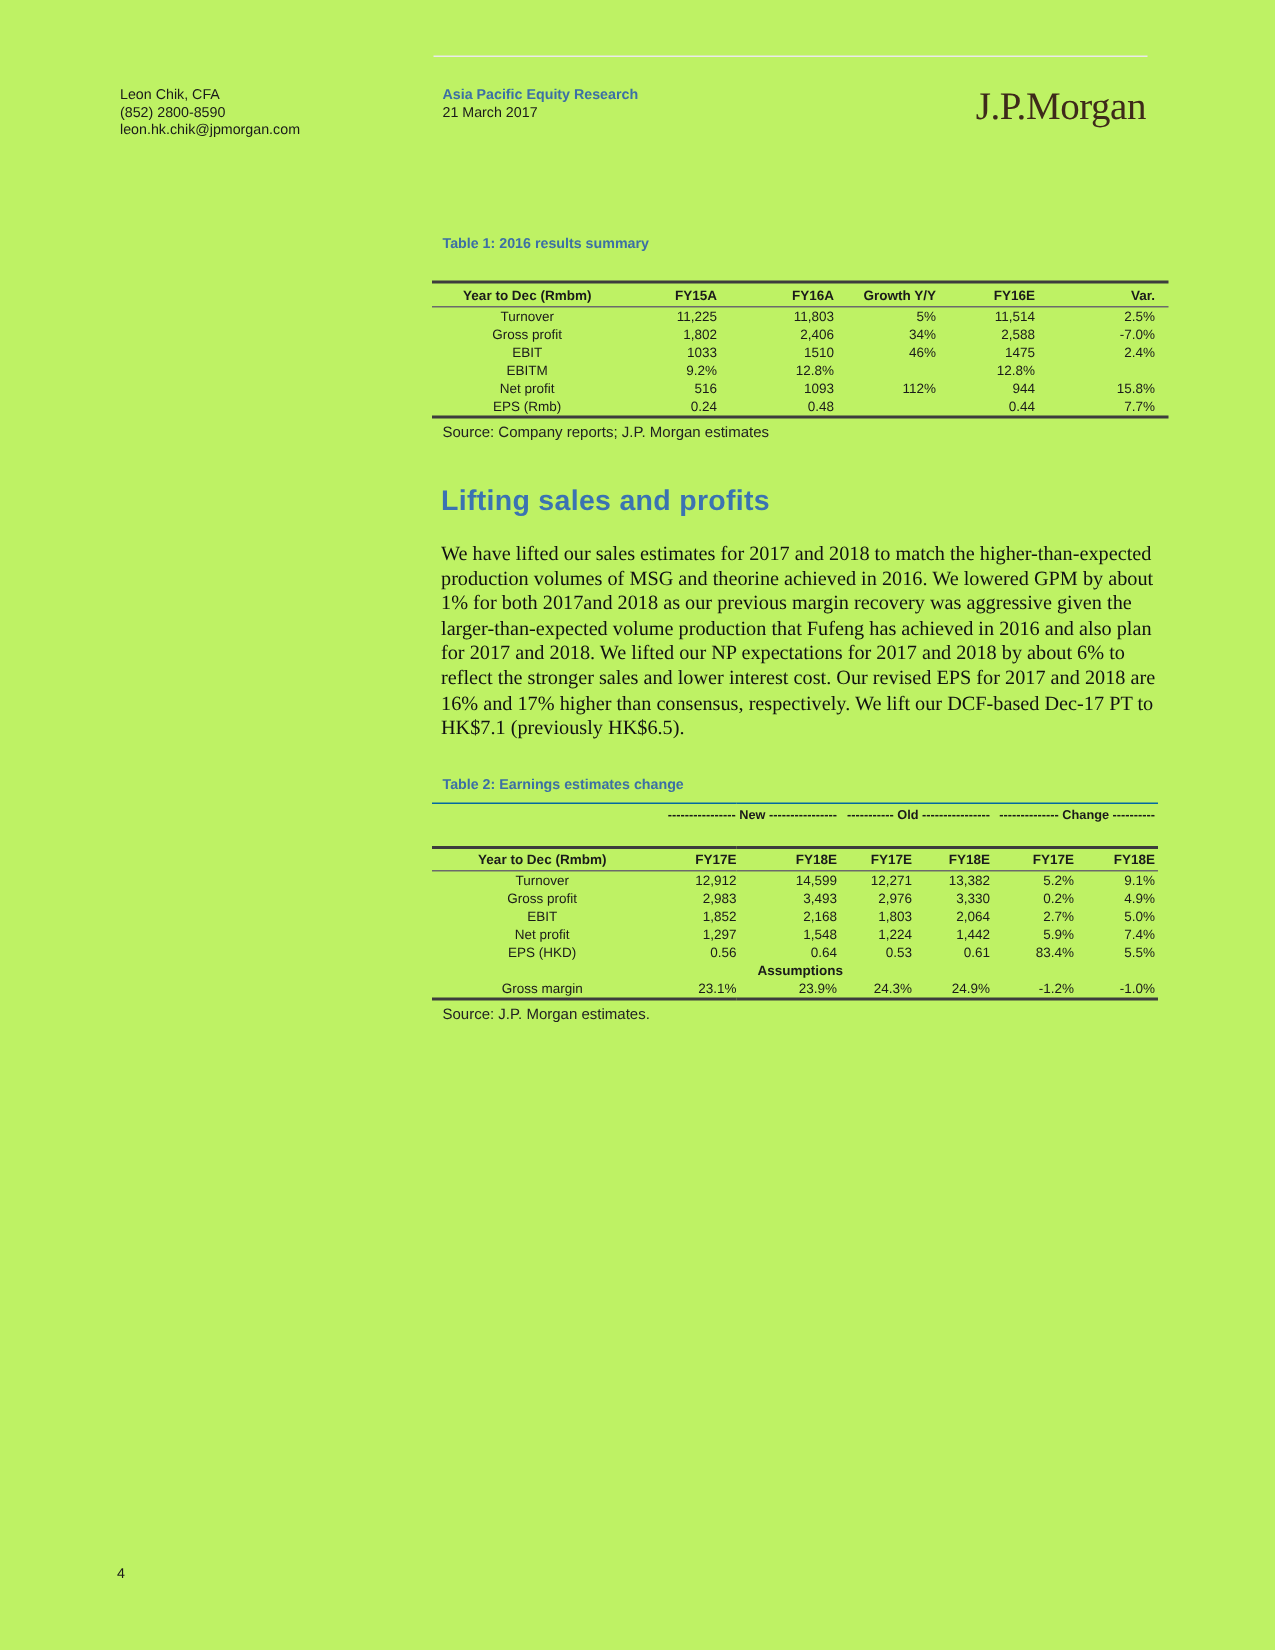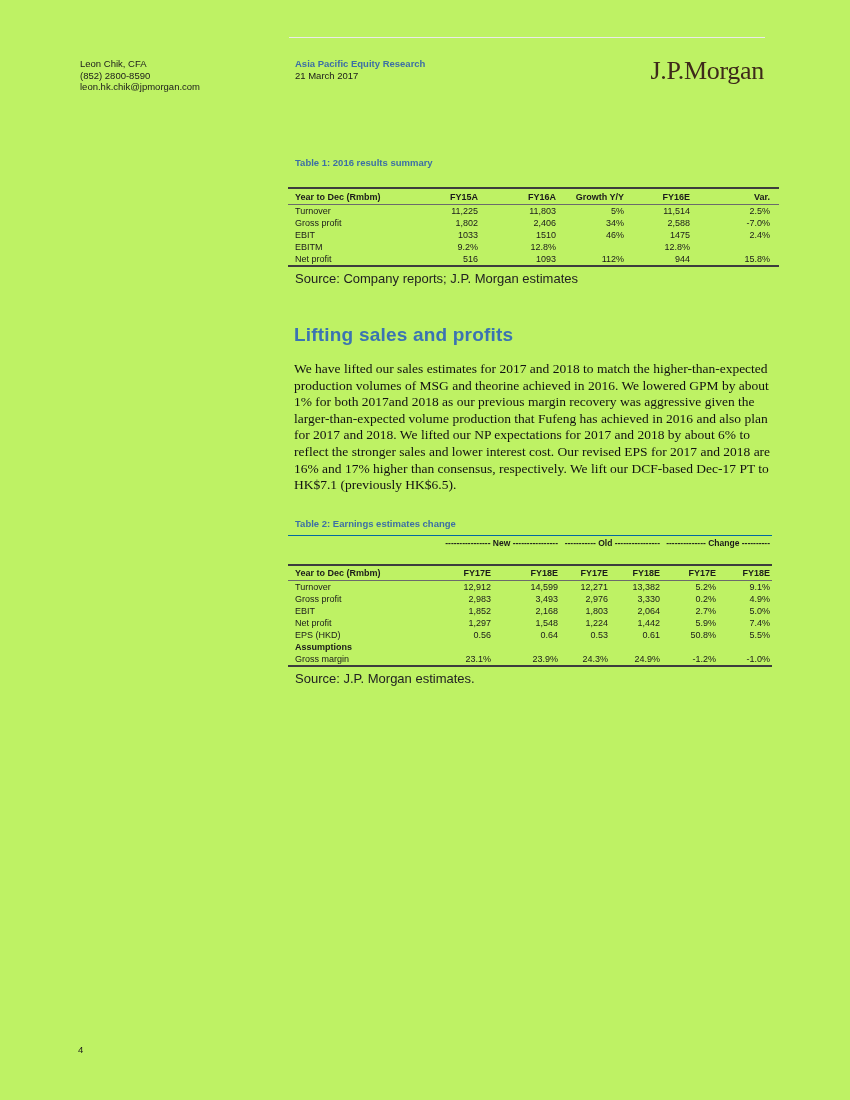--- a/index.html
+++ b/index.html
@@ -15,30 +15,30 @@
   .pub-division { color:#3c6fa5; font-weight:bold; }
   .pub-date { color:#1a1a1a; }
   .logo { position:absolute; right:86px; top:56px; font-family:"Liberation Serif", serif; font-size:26px; font-weight:500; color:#3e2a1a; letter-spacing:-0.3px; }
   
   .tbl-block { position:absolute; left:288px; width:491px; }
   .tbl-title { font-size:9.5px; font-weight:bold; color:#3c6fa5; padding-left:7px; line-height:13px; }
   table { border-collapse:collapse; table-layout:fixed; width:100%; }
   th, td { font-size:9px; line-height:10px; padding:1px 0; vertical-align:bottom; white-space:nowrap; overflow:visible; }
   th { font-weight:bold; text-align:right; }
   td { text-align:right; }
-  th.c0, td.c0 { text-align:left; padding-left:7px; }
+  th.c0, td.c0 { text-align:center; padding-left:7px; }
   .t1 { margin-top:18px; border-bottom:2px solid #3d3d3d; }
   .t1 thead th { border-top:2px solid #3d3d3d; border-bottom:1px solid #6b6b6b; padding-top:3px; padding-bottom:2px; }
   .t1 td.c5, .t1 th.c5 { padding-right:9px;margin-top:12px; }
   .t2 { margin-top:5px; border-bottom:2px solid #3d3d3d; }
   .t2 tr.group-row td { border-top:1px solid #0369a1; font-size:8.5px; font-weight:bold; padding-top:2px; padding-bottom:16px;margin-top:32px; }
   .t2 tr.cols th { border-top:2px solid #3d3d3d; border-bottom:1px solid #6b6b6b; padding-top:2px; padding-bottom:2px; }
   .t2 td.c6, .t2 th.c6 { padding-right:2px; }
   tr.bold-row td { font-weight:bold; }
-  .tbl-source { font-size:13px; color:#222; padding-left:7px; margin-top:4px; }
+  .tbl-source { font-size:10px; color:#222; padding-left:7px; margin-top:4px; }
   
   .section-heading { position:absolute; left:294px; top:324px; font-size:19px; font-weight:bold; color:#3b73b2; letter-spacing:0.2px; }
   .body-para { position:absolute; left:294px; top:351px; width:478px; font-family:"Liberation Serif", serif; font-size:13.5px; line-height:16.6px; color:#111; text-align:left;margin-top:10px; }
   .page-number { position:absolute; left:78px; top:1044px; font-size:9.5px; color:#1a1a1a; }
 </style>
 </head>
 <body>
 
 <div class="page">
 
@@ -112,20 +112,28 @@
             <td class="c5"></td>
           </tr>
           <tr>
             <td class="c0">Net profit</td>
             <td class="c1">516</td>
             <td class="c2">1093</td>
             <td class="c3">112%</td>
             <td class="c4">944</td>
             <td class="c5">15.8%</td>
           </tr>
+          <tr>
+            <td class="c0">EPS (Rmb)</td>
+            <td class="c1">0.24</td>
+            <td class="c2">0.48</td>
+            <td class="c3"></td>
+            <td class="c4">0.44</td>
+            <td class="c5">7.7%</td>
+          </tr>
         </tbody>
     </table>
     <div class="tbl-source">Source: Company reports; J.P. Morgan estimates</div>
   </div>
 
   <h2 class="section-heading">Lifting sales and profits</h2>
   <p class="body-para">We have lifted our sales estimates for 2017 and 2018 to match the higher-than-expected production volumes of MSG and theorine achieved in 2016. We lowered GPM by about 1% for both 2017and 2018 as our previous margin recovery was aggressive given the larger-than-expected volume production that Fufeng has achieved in 2016 and also plan for 2017 and 2018. We lifted our NP expectations for 2017 and 2018 by about 6% to reflect the stronger sales and lower interest cost. Our revised EPS for 2017 and 2018 are 16% and 17% higher than consensus, respectively. We lift our DCF-based Dec-17 PT to HK$7.1 (previously HK$6.5).</p>
 
   <div class="tbl-block" style="top:517px; width:484px;">
     <div class="tbl-title">Table 2: Earnings estimates change</div>
@@ -192,21 +200,21 @@
             <td class="c4">1,442</td>
             <td class="c5">5.9%</td>
             <td class="c6">7.4%</td>
           </tr>
           <tr>
             <td class="c0">EPS (HKD)</td>
             <td class="c1">0.56</td>
             <td class="c2">0.64</td>
             <td class="c3">0.53</td>
             <td class="c4">0.61</td>
-            <td class="c5">50.8%</td>
+            <td class="c5">83.4%</td>
             <td class="c6">5.5%</td>
           </tr>
         </tbody>
       <tbody>
         <tr class="bold-row">
           <td class="c0" colspan="7">Assumptions</td>
         </tr>
       </tbody>
       <tbody>
           <tr>

